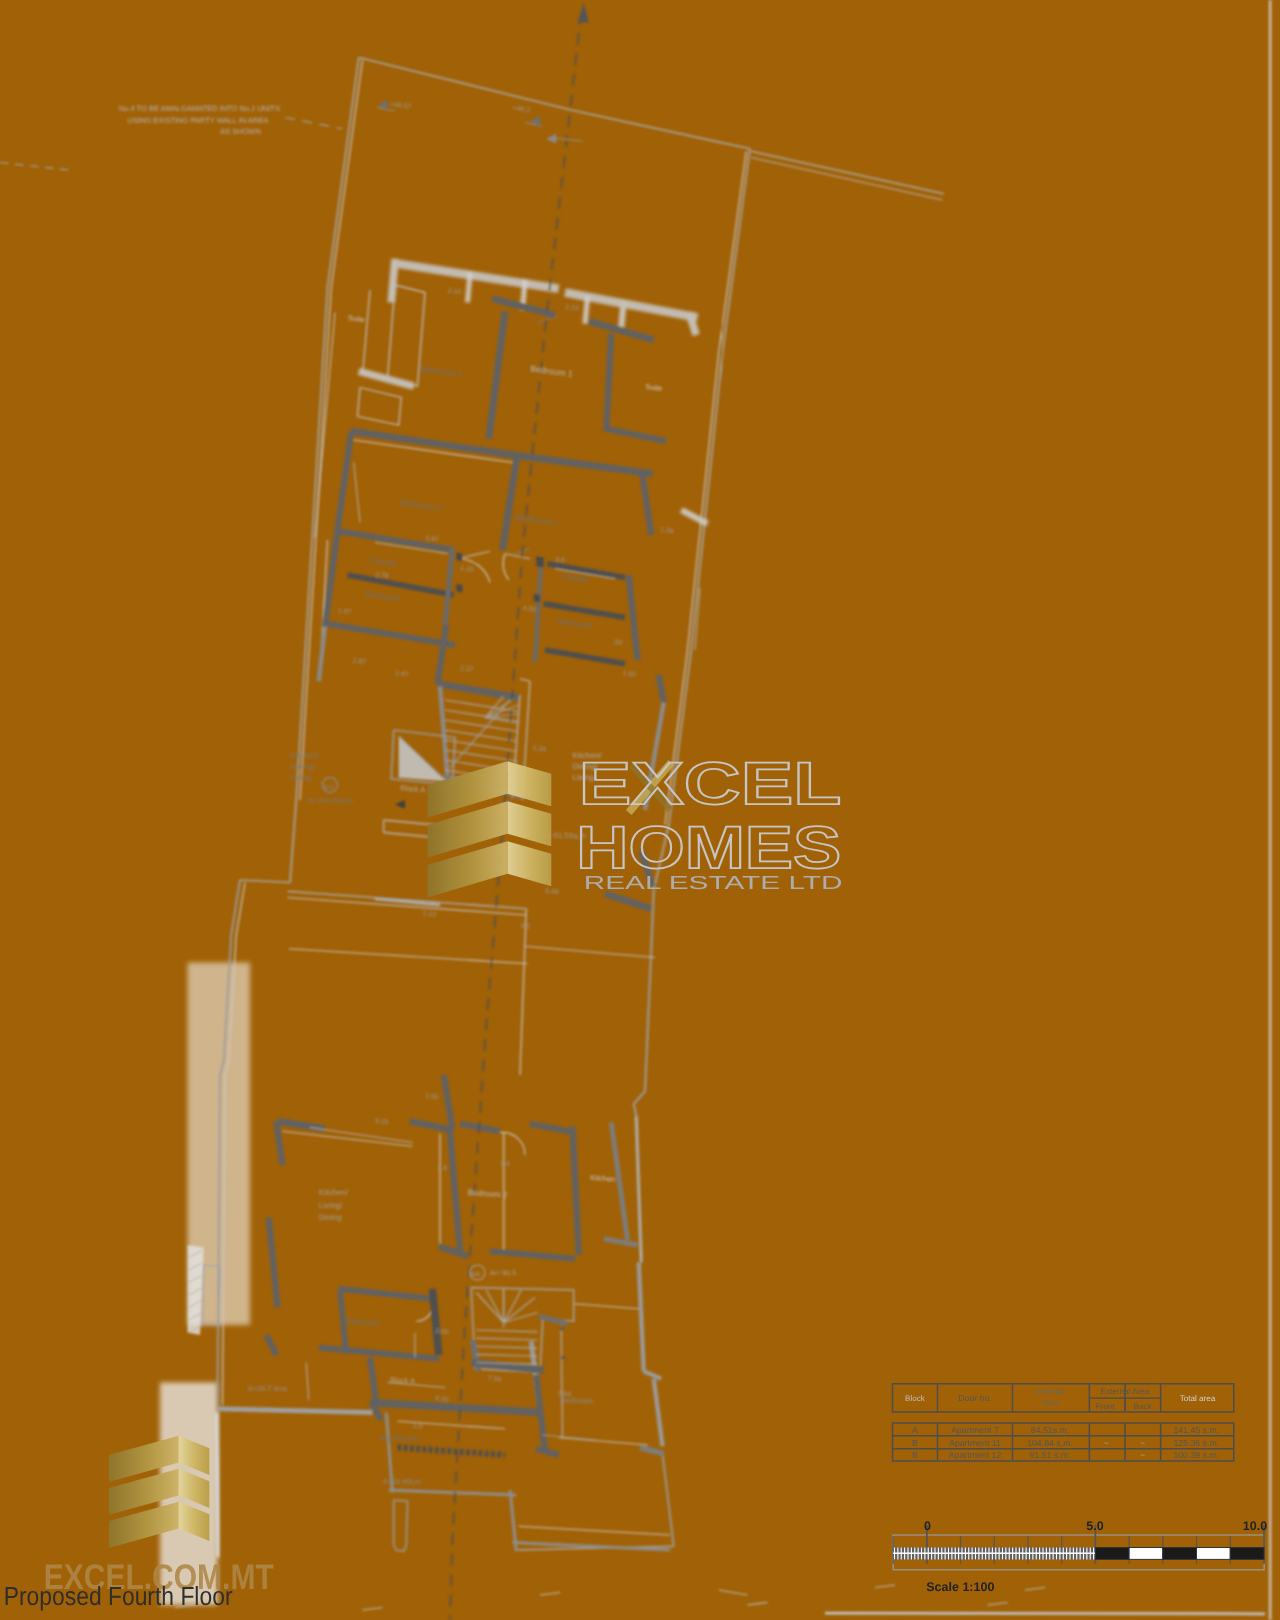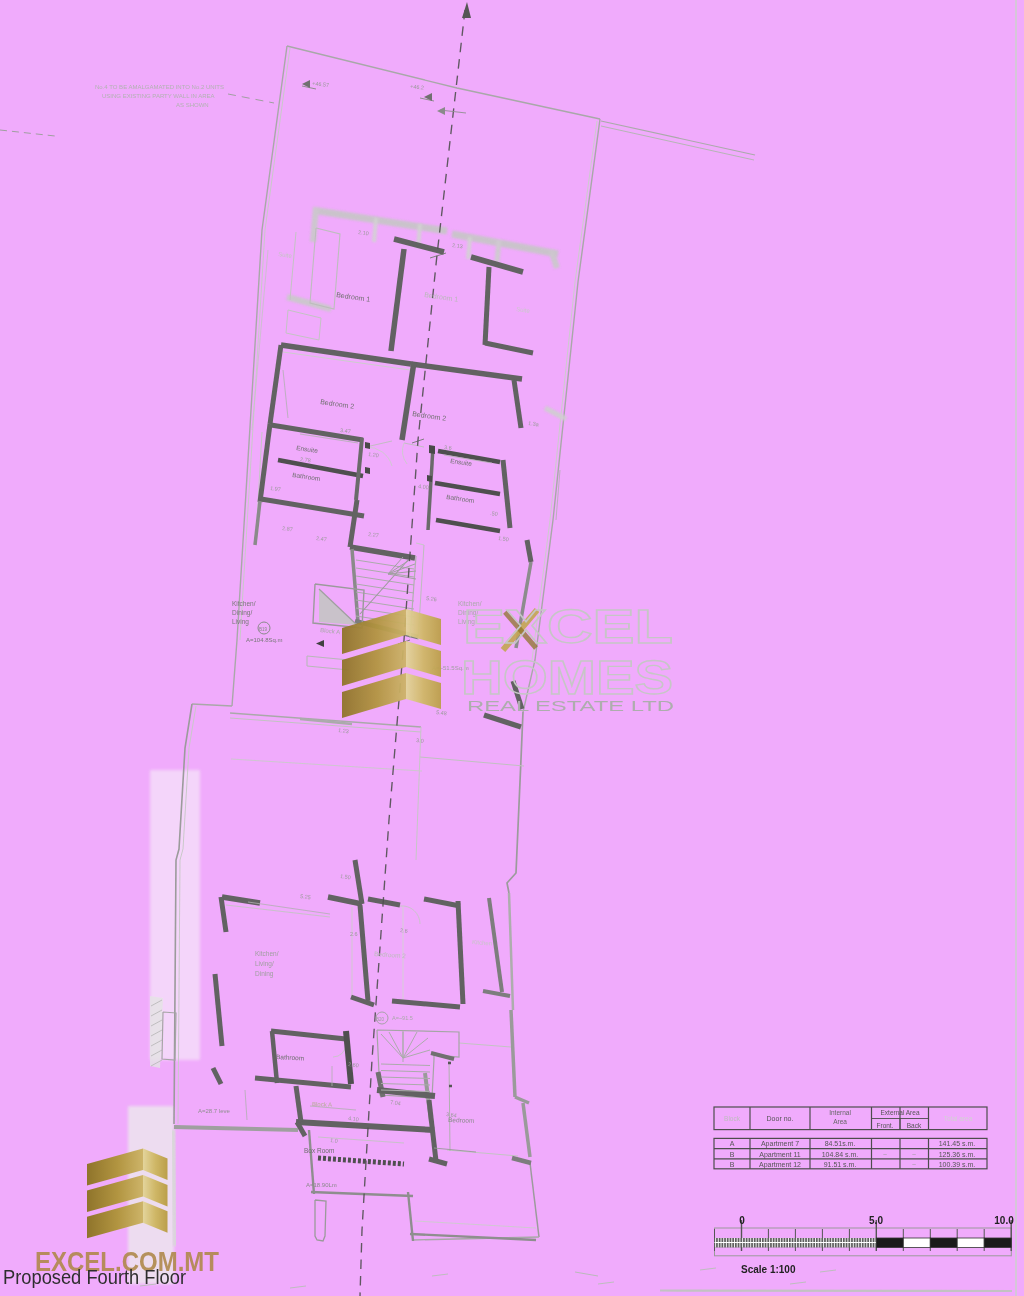--- a/index.html
+++ b/index.html
@@ -1,17 +1,17 @@
 <!DOCTYPE html>
 <html><head>
 <meta charset="utf-8">
 <style>
 html,body{margin:0;padding:0;background:#ffffff;}
 *{font-family:"Liberation Sans",sans-serif;}
-#page{width:1024px;height:1296px;position:relative;overflow:hidden;background:#f0abfc;}
+#page{width:1024px;height:1296px;position:relative;overflow:hidden;background:#a16207;}
 </style>
 </head>
 <body>
 
 <div id="page">
 <svg width="1024" height="1296" viewBox="0 0 1024 1296">
 <defs>
 <filter id="blur2" x="-20%" y="-20%" width="140%" height="140%">
           <feGaussianBlur stdDeviation="1.6"></feGaussianBlur>
         </filter>

